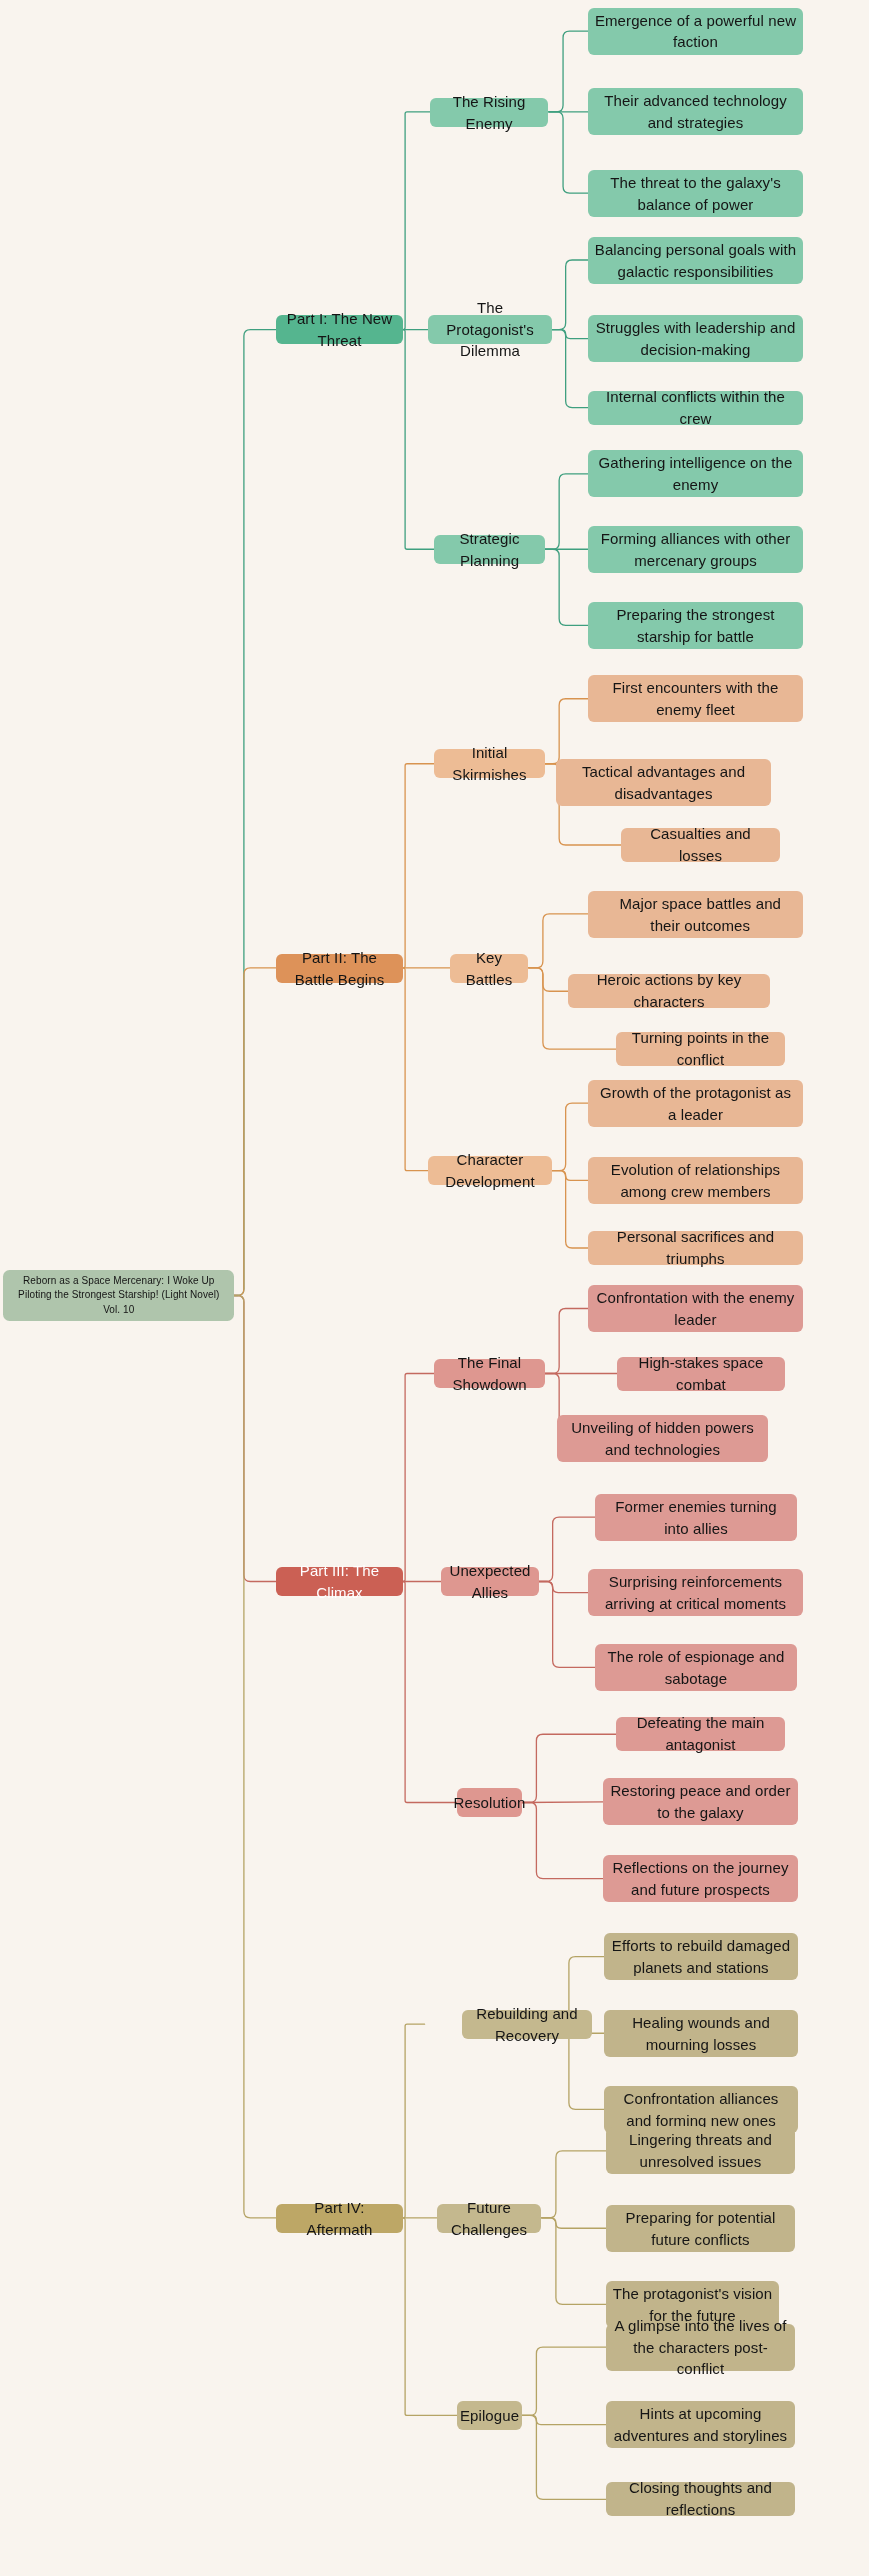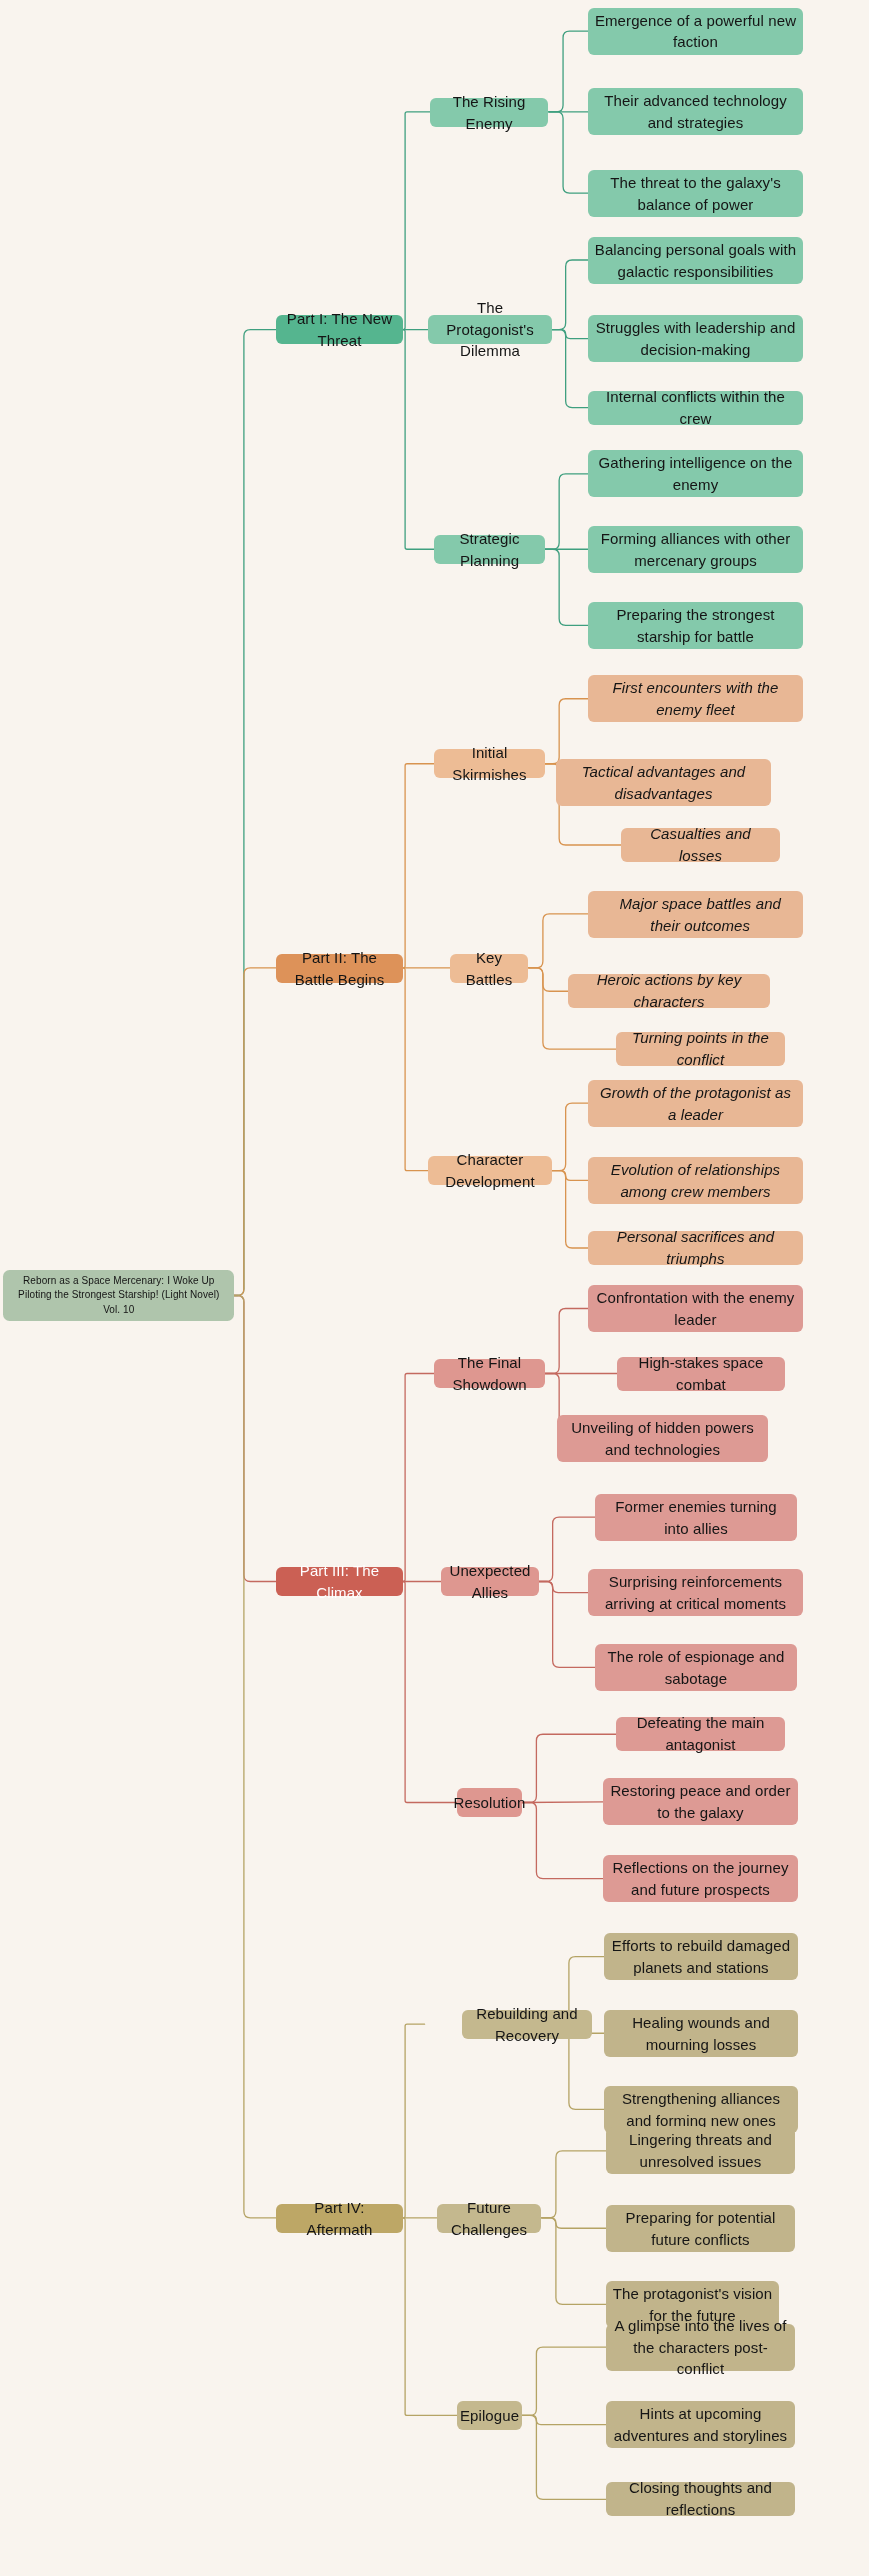--- a/index.html
+++ b/index.html
@@ -29,21 +29,21 @@
     font-size:10px;
     border-radius:6.5px;
   }
   
   .lvl1-g{background:#55b58f;}
   .lvl2-g{background:#84c9ab;}
   .lvl3-g{background:#84c9ab;}
   
   .lvl1-o{background:#dd9259;}
   .lvl2-o{background:#edbc95;}
-  .lvl3-o{background:#e8b795;font-style:italic;}
+  .lvl3-o{background:#e8b795;}
   
   .lvl1-r{background:#cb6054;color:#ffffff;}
   .lvl2-r{background:#de9790;}
   .lvl3-r{background:#dd9a94;}
   
   .lvl1-k{background:#bda766;}
   .lvl2-k{background:#c4b88e;}
   .lvl3-k{background:#c1b48b;}
 </style>
 </head>
@@ -141,21 +141,21 @@
     <div class="node lvl3-r" style="left: 588px; top: 1569px; width: 215px; height: 47px;">Surprising reinforcements arriving at critical moments</div>
     <div class="node lvl3-r" style="left: 595px; top: 1644px; width: 202px; height: 47px;">The role of espionage and sabotage</div>
     <div class="node lvl2-r" style="left: 457px; top: 1788px; width: 65px; height: 29px; text-align: right;">Resolution</div>
     <div class="node lvl3-r" style="left: 616px; top: 1717px; width: 169px; height: 34px;">Defeating the main antagonist</div>
     <div class="node lvl3-r" style="left: 603px; top: 1778px; width: 195px; height: 47px;">Restoring peace and order to the galaxy</div>
     <div class="node lvl3-r" style="left: 603px; top: 1855px; width: 195px; height: 47px;">Reflections on the journey and future prospects</div>
     <div class="node lvl1-k" style="left: 276px; top: 2204px; width: 127px; height: 29px;">Part IV: Aftermath</div>
     <div class="node lvl2-k" style="left: 424px; top: 2010px; width: 130px; height: 29px; margin-left: 38px;">Rebuilding and Recovery</div>
     <div class="node lvl3-k" style="left: 604px; top: 1933px; width: 194px; height: 47px;">Efforts to rebuild damaged planets and stations</div>
     <div class="node lvl3-k" style="left: 604px; top: 2010px; width: 194px; height: 47px;">Healing wounds and mourning losses</div>
-    <div class="node lvl3-k" style="left: 604px; top: 2086px; width: 194px; height: 47px;">Strengthening alliances and forming new ones</div>
+    <div class="node lvl3-k" style="left: 604px; top: 2086px; width: 194px; height: 47px;">Confrontation alliances and forming new ones</div>
     <div class="node lvl2-k" style="left: 437px; top: 2204px; width: 104px; height: 29px;">Future Challenges</div>
     <div class="node lvl3-k" style="left: 606px; top: 2127px; width: 189px; height: 47px;">Lingering threats and unresolved issues</div>
     <div class="node lvl3-k" style="left: 606px; top: 2205px; width: 189px; height: 47px;">Preparing for potential future conflicts</div>
     <div class="node lvl3-k" style="left: 606px; top: 2281px; width: 173px; height: 47px;">The protagonist's vision for the future</div>
     <div class="node lvl2-k" style="left: 457px; top: 2401px; width: 65px; height: 29px;">Epilogue</div>
     <div class="node lvl3-k" style="left: 606px; top: 2324px; width: 189px; height: 47px;">A glimpse into the lives of the characters post-conflict</div>
     <div class="node lvl3-k" style="left: 606px; top: 2401px; width: 189px; height: 47px;">Hints at upcoming adventures and storylines</div>
     <div class="node lvl3-k" style="left: 606px; top: 2482px; width: 189px; height: 34px;">Closing thoughts and reflections</div>
   </div>
 

